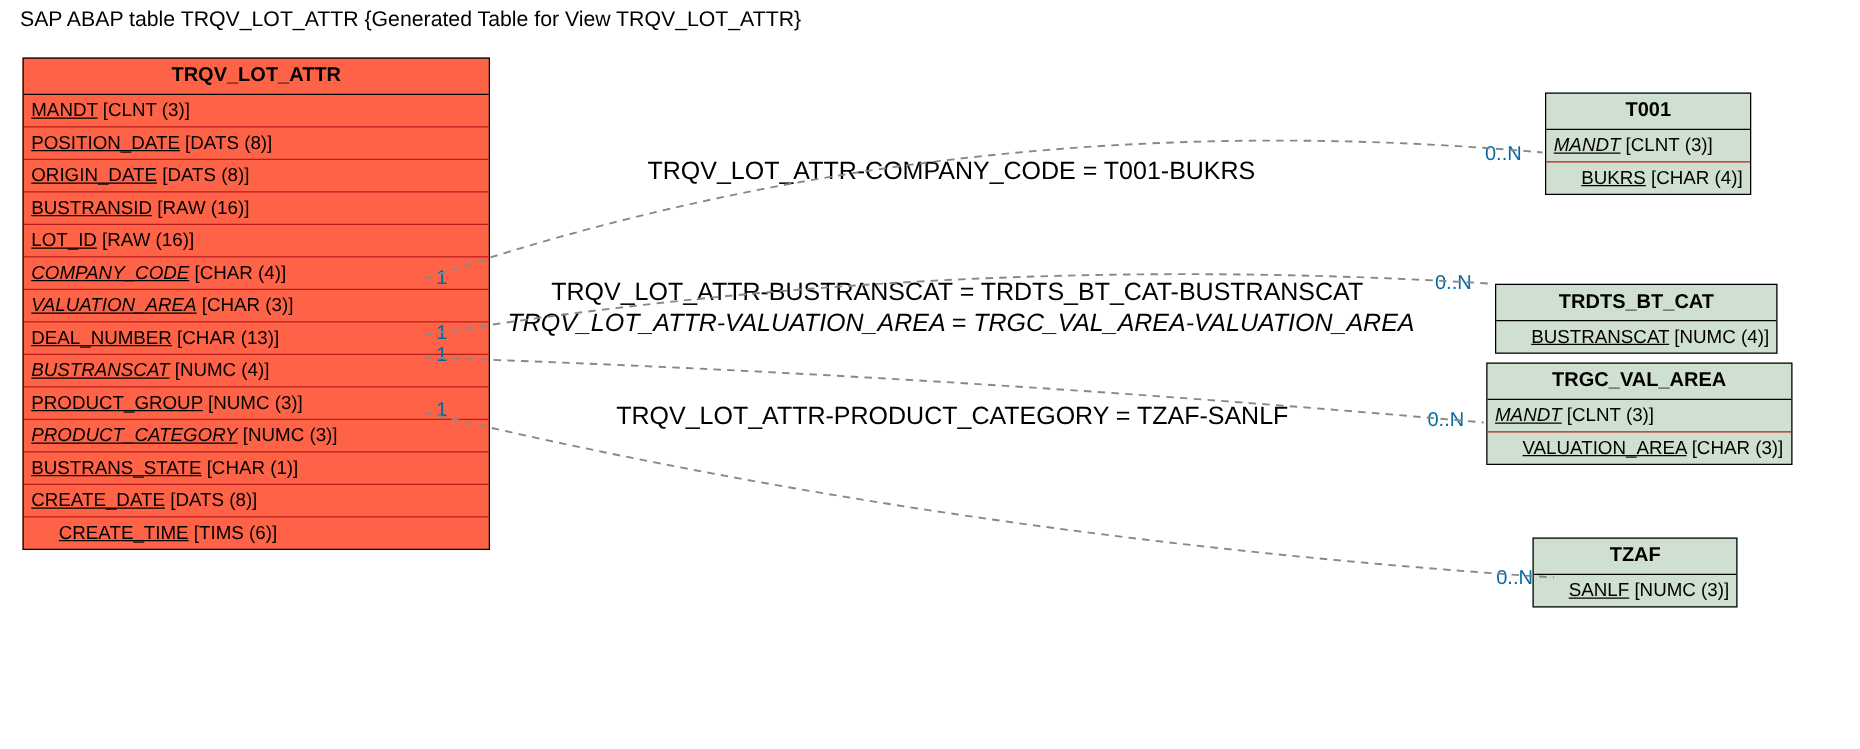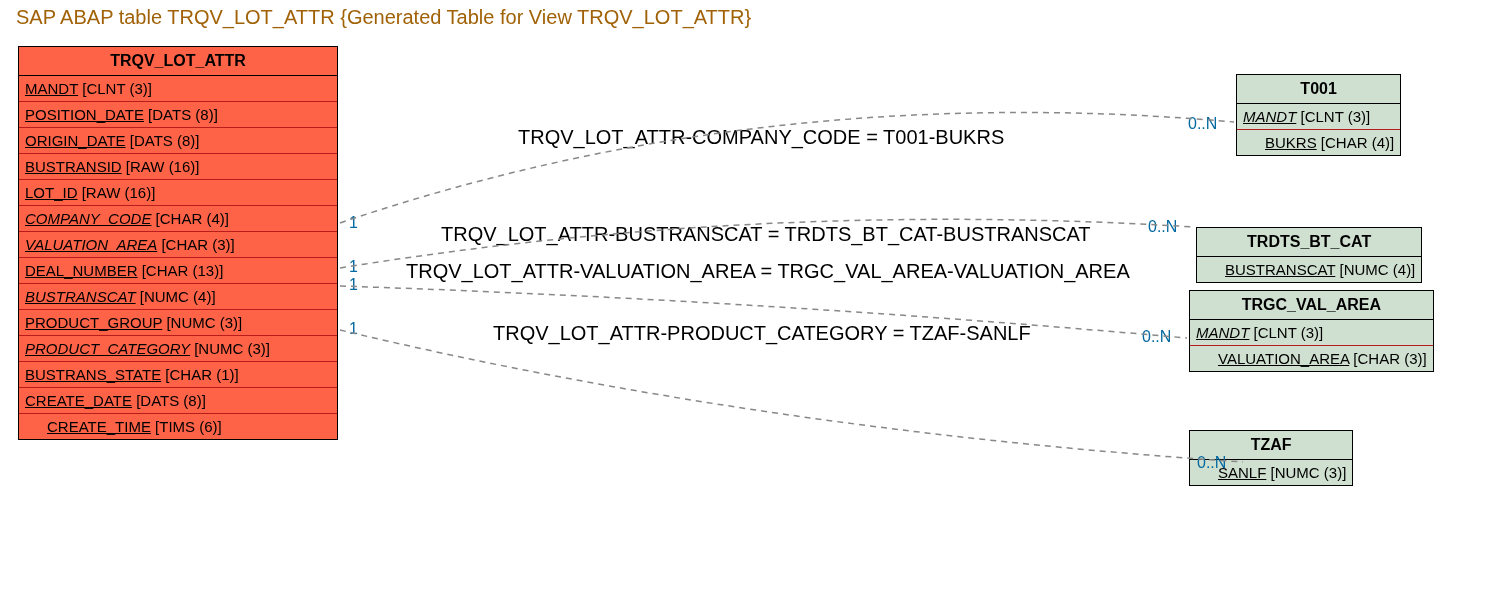--- a/index.html
+++ b/index.html
@@ -8,22 +8,22 @@
     padding: 0;
     font-family: Arial, Helvetica, sans-serif;
     background: #fff;
     width: 1488px;
     height: 599px;
     position: relative;
     overflow: hidden;
   }
   .title {
     position: absolute;
-    font-size: 20px;
-    color: #a16207;
+    font-size: 17px;
+    color: #000000;
   }
   .entity {
     position: absolute;
     border: 1px solid #000;
   }
   .entity-header {
     font-weight: bold;
     text-align: center;
     padding: 5px 6px;
     border-bottom: 1px solid #000;
@@ -63,21 +63,21 @@
     stroke-width: 1.5;
     stroke-dasharray: 6,5;
     fill: none;
   }
 </style>
 </head>
 <body>
 
 <div class="title" style="left:16px; top:6px;">SAP ABAP table TRQV_LOT_ATTR {Generated Table for View TRQV_LOT_ATTR}</div>
 
-<div id="main-entity" class="entity main" style="left:18px; top:46px; width:320px;">
+<div id="main-entity" class="entity main" style="left:18px; top:46px; width:374px;">
     <div class="entity-header">TRQV_LOT_ATTR</div>
     <div class="entity-row"><span class="f-underline">MANDT</span><span> [CLNT (3)]</span></div>
     <div class="entity-row"><span class="f-underline">POSITION_DATE</span><span> [DATS (8)]</span></div>
     <div class="entity-row"><span class="f-underline">ORIGIN_DATE</span><span> [DATS (8)]</span></div>
     <div class="entity-row"><span class="f-underline">BUSTRANSID</span><span> [RAW (16)]</span></div>
     <div class="entity-row"><span class="f-underline">LOT_ID</span><span> [RAW (16)]</span></div>
     <div class="entity-row"><span class="f-underline f-italic">COMPANY_CODE</span><span> [CHAR (4)]</span></div>
     <div class="entity-row"><span class="f-underline f-italic">VALUATION_AREA</span><span> [CHAR (3)]</span></div>
     <div class="entity-row"><span class="f-underline">DEAL_NUMBER</span><span> [CHAR (13)]</span></div>
     <div class="entity-row"><span class="f-underline f-italic">BUSTRANSCAT</span><span> [NUMC (4)]</span></div>
@@ -95,28 +95,28 @@
   </div>
 <div id="ref-1" class="entity ref" style="left:1196px; top:194px;margin-top:33px;">
     <div class="entity-header">TRDTS_BT_CAT</div>
     <div class="entity-row"><span class="f-underline">BUSTRANSCAT</span><span> [NUMC (4)]</span></div>
   </div>
 <div id="ref-2" class="entity ref" style="left:1189px; top:290px;">
     <div class="entity-header">TRGC_VAL_AREA</div>
     <div class="entity-row"><span class="f-underline f-italic">MANDT</span><span> [CLNT (3)]</span></div>
     <div class="entity-row"><span class="f-underline">VALUATION_AREA</span><span> [CHAR (3)]</span></div>
   </div>
-<div id="ref-3" class="entity ref" style="left:1189px; top:430px;">
+<div id="ref-3" class="entity ref" style="left:1226px; top:430px;">
     <div class="entity-header">TZAF</div>
     <div class="entity-row"><span class="f-underline">SANLF</span><span> [NUMC (3)]</span></div>
   </div>
 
 <div class="rel-label" style="left:518px; top:126px;">TRQV_LOT_ATTR-COMPANY_CODE = T001-BUKRS</div>
 <div class="rel-label" style="left:441px; top:223px;">TRQV_LOT_ATTR-BUSTRANSCAT = TRDTS_BT_CAT-BUSTRANSCAT</div>
-<div class="rel-label" style="left:406px; top:260px;">TRQV_LOT_ATTR-VALUATION_AREA = TRGC_VAL_AREA-VALUATION_AREA</div>
+<div class="rel-label" style="left:406px; top:248px;font-style:italic;">TRQV_LOT_ATTR-VALUATION_AREA = TRGC_VAL_AREA-VALUATION_AREA</div>
 <div class="rel-label" style="left:493px; top:322px;">TRQV_LOT_ATTR-PRODUCT_CATEGORY = TZAF-SANLF</div>
 
 <div class="card" style="left:349px; top:214px;">1</div>
 <div class="card" style="left:349px; top:258px;">1</div>
 <div class="card" style="left:349px; top:276px;">1</div>
 <div class="card" style="left:349px; top:320px;">1</div>
 
 <div class="card" style="left:1188px; top:115px;">0..N</div>
 <div class="card" style="left:1148px; top:218px;">0..N</div>
 <div class="card" style="left:1142px; top:328px;">0..N</div>

